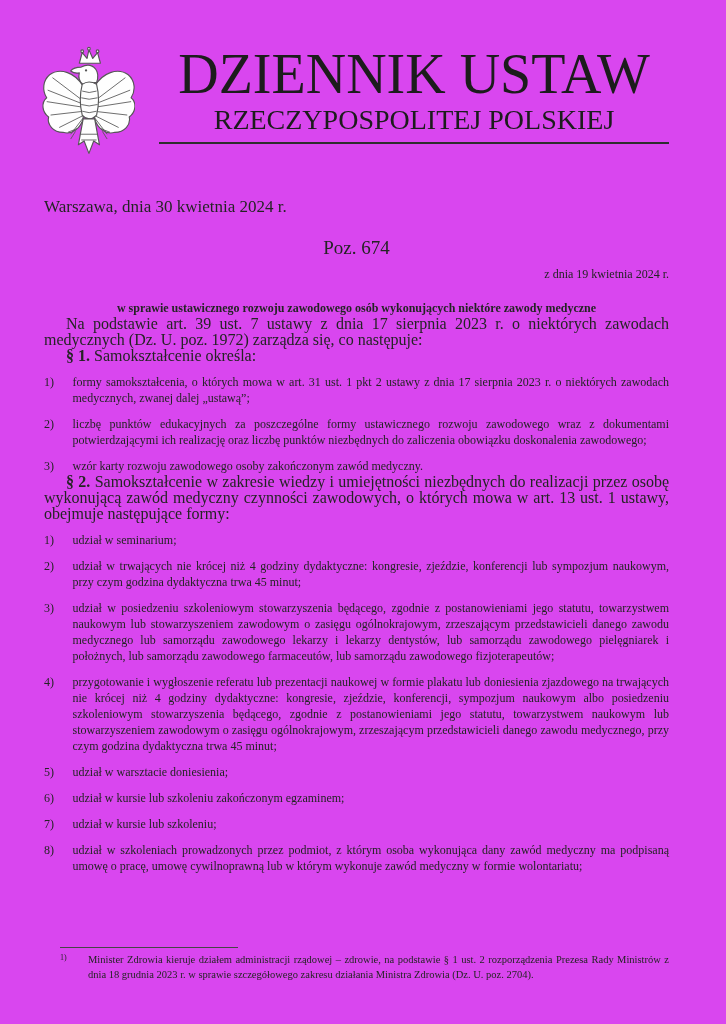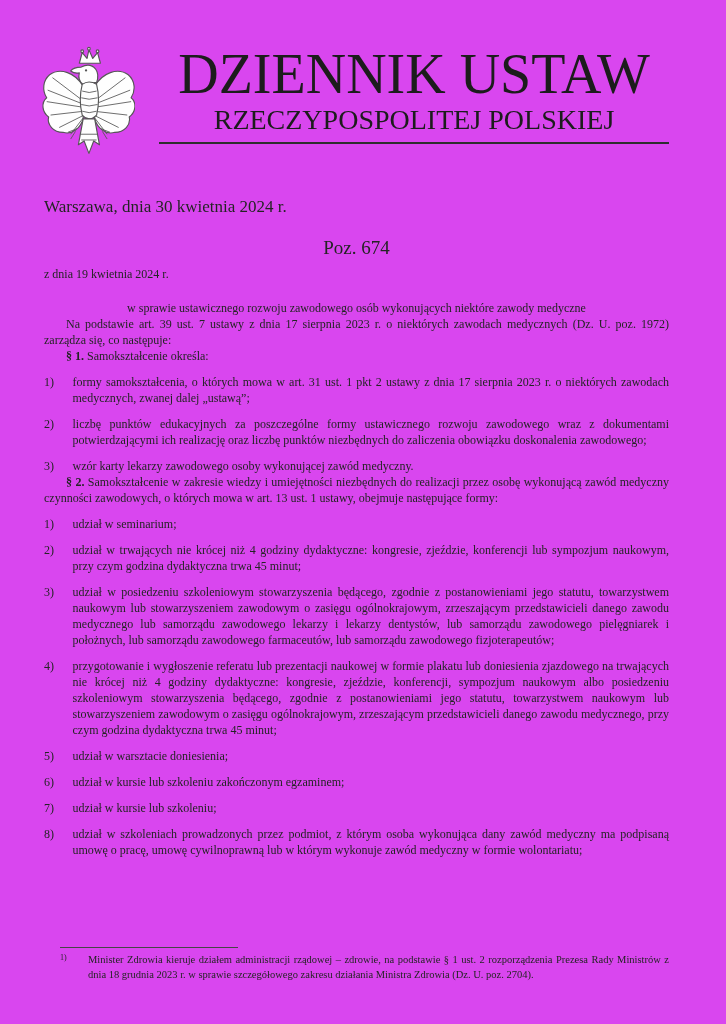--- a/index.html
+++ b/index.html
@@ -16,24 +16,24 @@
   .mast-col  { flex:1; margin-left:24px; text-align:center;
                border-bottom:2.5px solid #2e2e2e; padding-bottom:8px; }
   .title1 { font-size:56px; line-height:1.0; white-space:nowrap; color:#1c1c1c; }
   .title2 { font-size:28px; line-height:1.05; margin-top:3px; white-space:nowrap; color:#1c1c1c; }
   
   .place-date { text-align:left; font-size:17px; margin-top:30px; }
   .poz        { text-align:center; font-size:19px; margin-top:20px; }
   .act-type   { text-align:center; font-weight:bold; font-size:12.5px;
                 letter-spacing:2px; margin-top:26px; line-height:1.55; }
   .act-type sup { font-size:8.5px; letter-spacing:0; position:relative; top:-1px; }
-  .act-date   { text-align:left; font-size:12px; margin-top:8px; }
-  .act-subject{ text-align:center; font-weight:normal; font-size:12px; margin-top:19px; }
+  .act-date   { text-align:right; font-size:12px; margin-top:8px; }
+  .act-subject{ text-align:center; font-weight:bold; font-size:12px; margin-top:19px; }
   
-  .bodytext p { margin:0; font-size:12px; line-height:16px; }
+  .bodytext p { margin:0; font-size:16px; line-height:16px; }
   .par { margin-top:13px; text-indent:22px; text-align:justify; }
   .li  { position:relative; padding-left:28.5px; margin-top:10px;
          text-align:justify; font-size:12px; line-height:16px; }
   .li .num { position:absolute; left:0; top:0; }
   
   .footnote { position:absolute; left:60px; right:57px; bottom:42px;
               font-size:10.5px; line-height:14.5px; }
   .fn-rule  { width:178px; border-top:1.5px solid #454545; margin-bottom:5px; }
   .fn-body  { position:relative; padding-left:28px; text-align:justify; }
   .fn-marker{ position:absolute; left:0; top:-2px; font-size:8px; }
@@ -89,21 +89,21 @@
   <div class="act-subject">w sprawie ustawicznego rozwoju zawodowego osób wykonujących niektóre zawody medyczne</div>
 
   <div class="bodytext">
 
     <p class="par">Na podstawie art. 39 ust. 7 ustawy z dnia 17 sierpnia 2023 r. o niektórych zawodach medycznych (Dz. U. poz. 1972) zarządza się, co następuje:</p>
 
     <p class="par"><b>§ 1.</b> <span>Samokształcenie określa:</span></p>
 
     <div class="li"><span class="num">1)</span><span>formy samokształcenia, o których mowa w art. 31 ust. 1 pkt 2 ustawy z dnia 17 sierpnia 2023 r. o niektórych zawodach medycznych, zwanej dalej „ustawą”;</span></div>
     <div class="li"><span class="num">2)</span><span>liczbę punktów edukacyjnych za poszczególne formy ustawicznego rozwoju zawodowego wraz z dokumentami potwierdzającymi ich realizację oraz liczbę punktów niezbędnych do zaliczenia obowiązku doskonalenia zawodowego;</span></div>
-    <div class="li"><span class="num">3)</span><span>wzór karty lekarzy zawodowego osoby wykonującej zawód medyczny.</span></div>
+    <div class="li"><span class="num">3)</span><span>wzór karty rozwoju zawodowego osoby zakończonym zawód medyczny.</span></div>
 
     <p class="par"><b>§ 2.</b> <span>Samokształcenie w zakresie wiedzy i umiejętności niezbędnych do realizacji przez osobę wykonującą zawód medyczny czynności zawodowych, o których mowa w art. 13 ust. 1 ustawy, obejmuje następujące formy:</span></p>
 
     <div class="li"><span class="num">1)</span><span>udział w seminarium;</span></div>
     <div class="li"><span class="num">2)</span><span>udział w trwających nie krócej niż 4 godziny dydaktyczne: kongresie, zjeździe, konferencji lub sympozjum naukowym, przy czym godzina dydaktyczna trwa 45 minut;</span></div>
     <div class="li"><span class="num">3)</span><span>udział w posiedzeniu szkoleniowym stowarzyszenia będącego, zgodnie z postanowieniami jego statutu, towarzystwem naukowym lub stowarzyszeniem zawodowym o zasięgu ogólnokrajowym, zrzeszającym przedstawicieli danego zawodu medycznego lub samorządu zawodowego lekarzy i lekarzy dentystów, lub samorządu zawodowego pielęgniarek i położnych, lub samorządu zawodowego farmaceutów, lub samorządu zawodowego fizjoterapeutów;</span></div>
     <div class="li"><span class="num">4)</span><span>przygotowanie i wygłoszenie referatu lub prezentacji naukowej w formie plakatu lub doniesienia zjazdowego na trwających nie krócej niż 4 godziny dydaktyczne: kongresie, zjeździe, konferencji, sympozjum naukowym albo posiedzeniu szkoleniowym stowarzyszenia będącego, zgodnie z postanowieniami jego statutu, towarzystwem naukowym lub stowarzyszeniem zawodowym o zasięgu ogólnokrajowym, zrzeszającym przedstawicieli danego zawodu medycznego, przy czym godzina dydaktyczna trwa 45 minut;</span></div>
     <div class="li"><span class="num">5)</span><span>udział w warsztacie doniesienia;</span></div>
     <div class="li"><span class="num">6)</span><span>udział w kursie lub szkoleniu zakończonym egzaminem;</span></div>
     <div class="li"><span class="num">7)</span><span>udział w kursie lub szkoleniu;</span></div>

